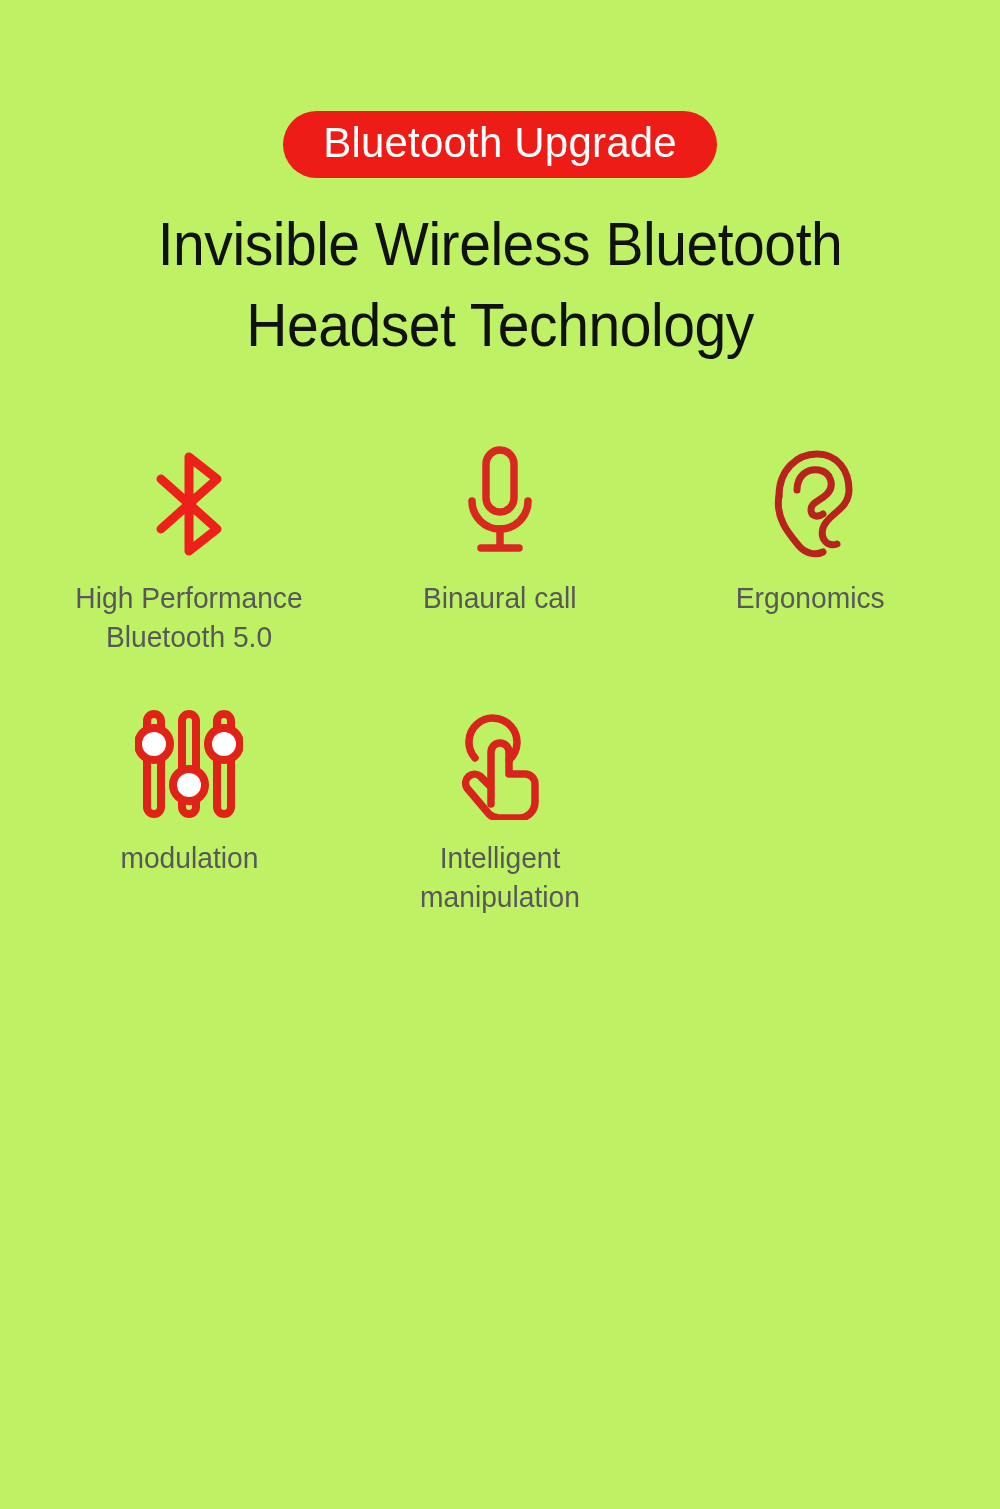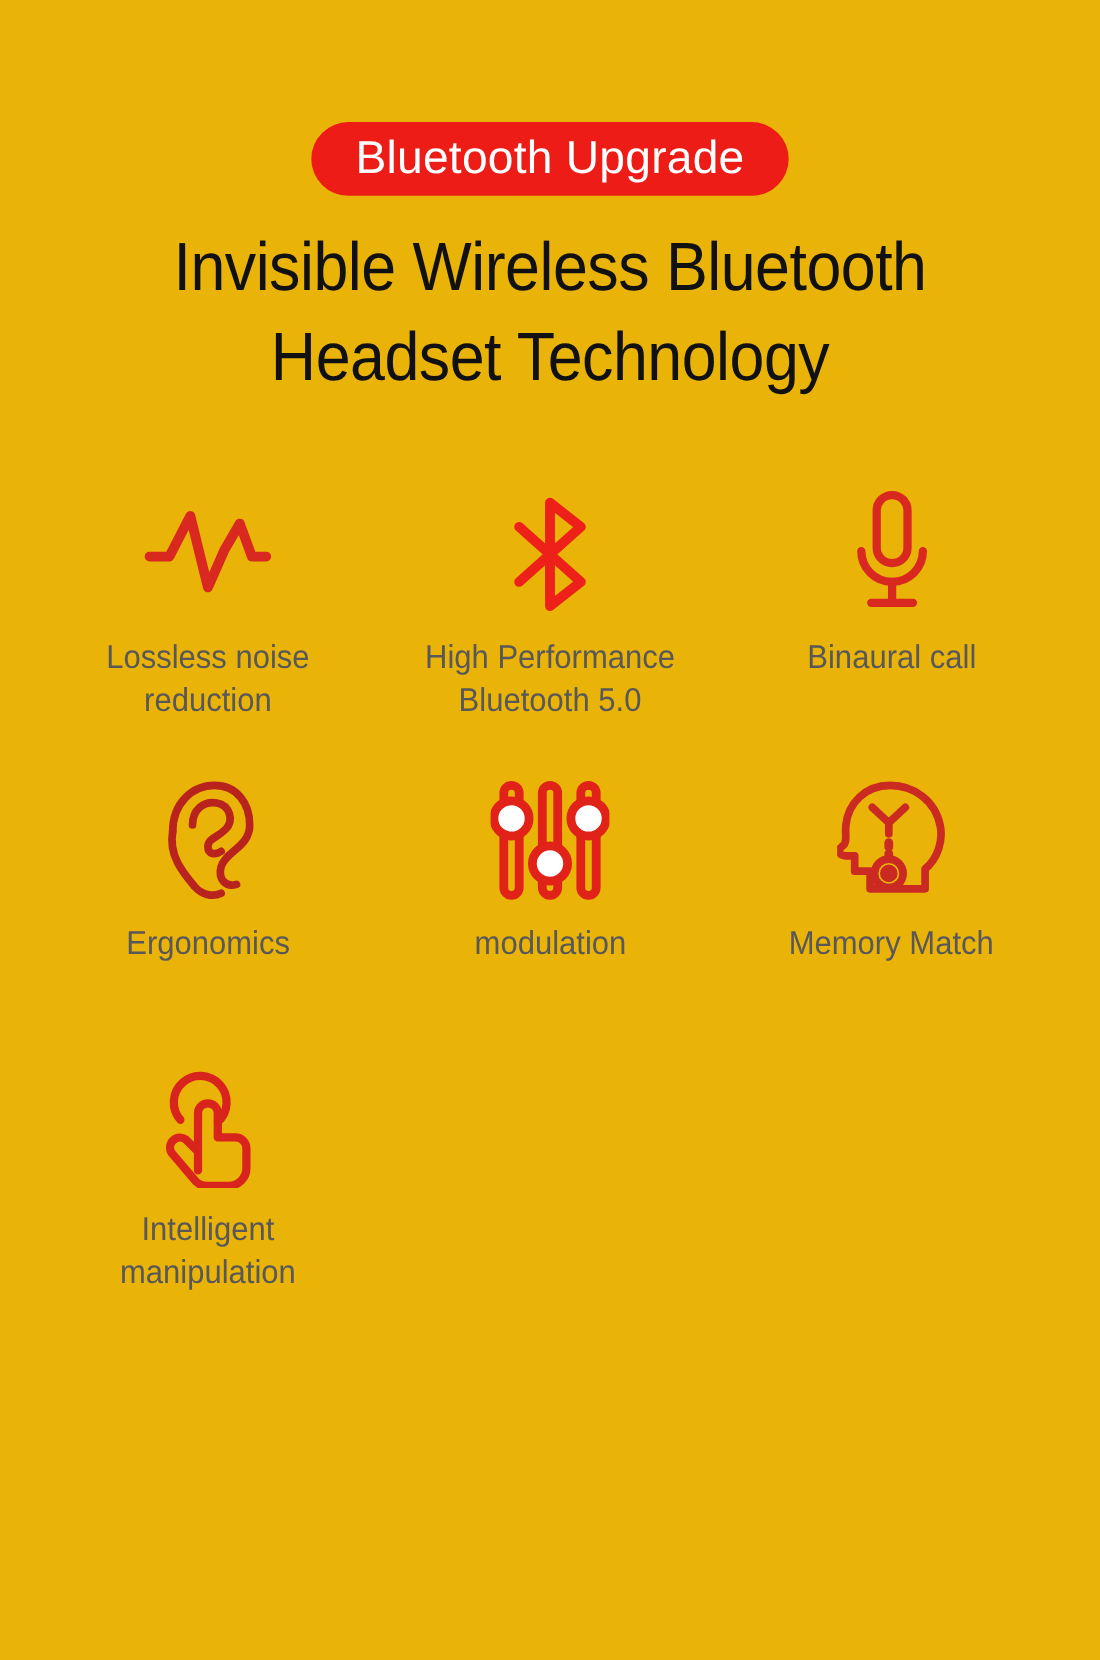--- a/index.html
+++ b/index.html
@@ -6,21 +6,21 @@
   html, body {
     width: 1000px;
     height: 1509px;
     background: #ffffff;
     font-family: "Liberation Sans", sans-serif;
   }
   .page {
     position: relative;
     width: 1000px;
     height: 1509px;
-    background: #eab308;
+    background: #bef264;
     overflow: hidden;
   }
 
   
   .badge-wrap {
     display: flex;
     justify-content: center;
     padding-top: 111px;
   }
   .badge {
@@ -87,28 +87,20 @@
 <div class="page">
 
   <div class="badge-wrap">
     <div class="badge">Bluetooth Upgrade</div>
   </div>
 
   <h1 class="title">Invisible Wireless Bluetooth Headset Technology</h1>
 
   <div class="grid">
 
-    <div class="cell">
-      <div class="icon-box">
-        <svg width="118" height="96" viewBox="0 0 118 96" fill="none" stroke="#D8281F" stroke-width="9" stroke-linecap="round" stroke-linejoin="round">
-          <path d="M6 50 H24 L43 13 L59 78 L74 44 L88 20 L99 50 H112"></path>
-        </svg>
-      </div>
-      <div class="cell-label">Lossless noise reduction</div>
-    </div>
 
     <div class="cell">
       <div class="icon-box">
         <svg width="96" height="110" viewBox="0 0 96 110" fill="none" stroke="#ED2119" stroke-width="9" stroke-linecap="round" stroke-linejoin="round">
           <path d="M20 30 L76 80 L48 102 V8 L76 30 L20 80"></path>
         </svg>
       </div>
       <div class="cell-label">High Performance Bluetooth 5.0</div>
     </div>
 
@@ -147,35 +139,20 @@
           <rect x="82" y="5" width="14" height="100" rx="7"></rect>
           <circle cx="19" cy="35" r="16" fill="#ffffff"></circle>
           <circle cx="54" cy="76" r="16" fill="#ffffff"></circle>
           <circle cx="89" cy="35" r="16" fill="#ffffff"></circle>
         </svg>
       </div>
       <div class="cell-label">modulation</div>
     </div>
 
 
-    <div class="cell">
-      <div class="icon-box">
-        <svg width="100" height="112" viewBox="0 0 100 112" fill="none" stroke="#CB2A22" stroke-width="7" stroke-linecap="round" stroke-linejoin="round">
-          <path d="M80 100 V82 C92 72 96 56 94 44 C90 20 70 6 48 6 C26 6 10 22 8 42 C7 52 10 58 4 62
-                   C0 65 2 70 8 70 H16 V84 H30 V100 Z"></path>
-          <path d="M32 26 L47 40 L62 26"></path>
-          <path d="M47 40 V50"></path>
-          <path d="M47 58 V62" stroke-width="8"></path>
-          <path d="M47 68 V72" stroke-width="8"></path>
-          <circle cx="47" cy="86" r="13"></circle>
-          <circle cx="47" cy="86" r="4.5" fill="#CB2A22"></circle>
-        </svg>
-      </div>
-      <div class="cell-label">Memory Match</div>
-    </div>
 
     <div class="cell">
       <div class="icon-box">
         <svg width="98" height="112" viewBox="0 0 98 112" fill="none" stroke="#D8241C" stroke-width="7.5" stroke-linecap="round" stroke-linejoin="round">
           <path d="M58 52 a24 24 0 1 0 -34 -2"></path>
           <path d="M40 96 V44 a9 9 0 0 1 18 0 v22 h16 a10 10 0 0 1 10 10 v18 a16 16 0 0 1 -16 16 H48
                    a14 14 0 0 1 -10 -4 L16 80 a9 9 0 0 1 13 -12 l11 11"></path>
         </svg>
       </div>
       <div class="cell-label">Intelligent manipulation</div>

